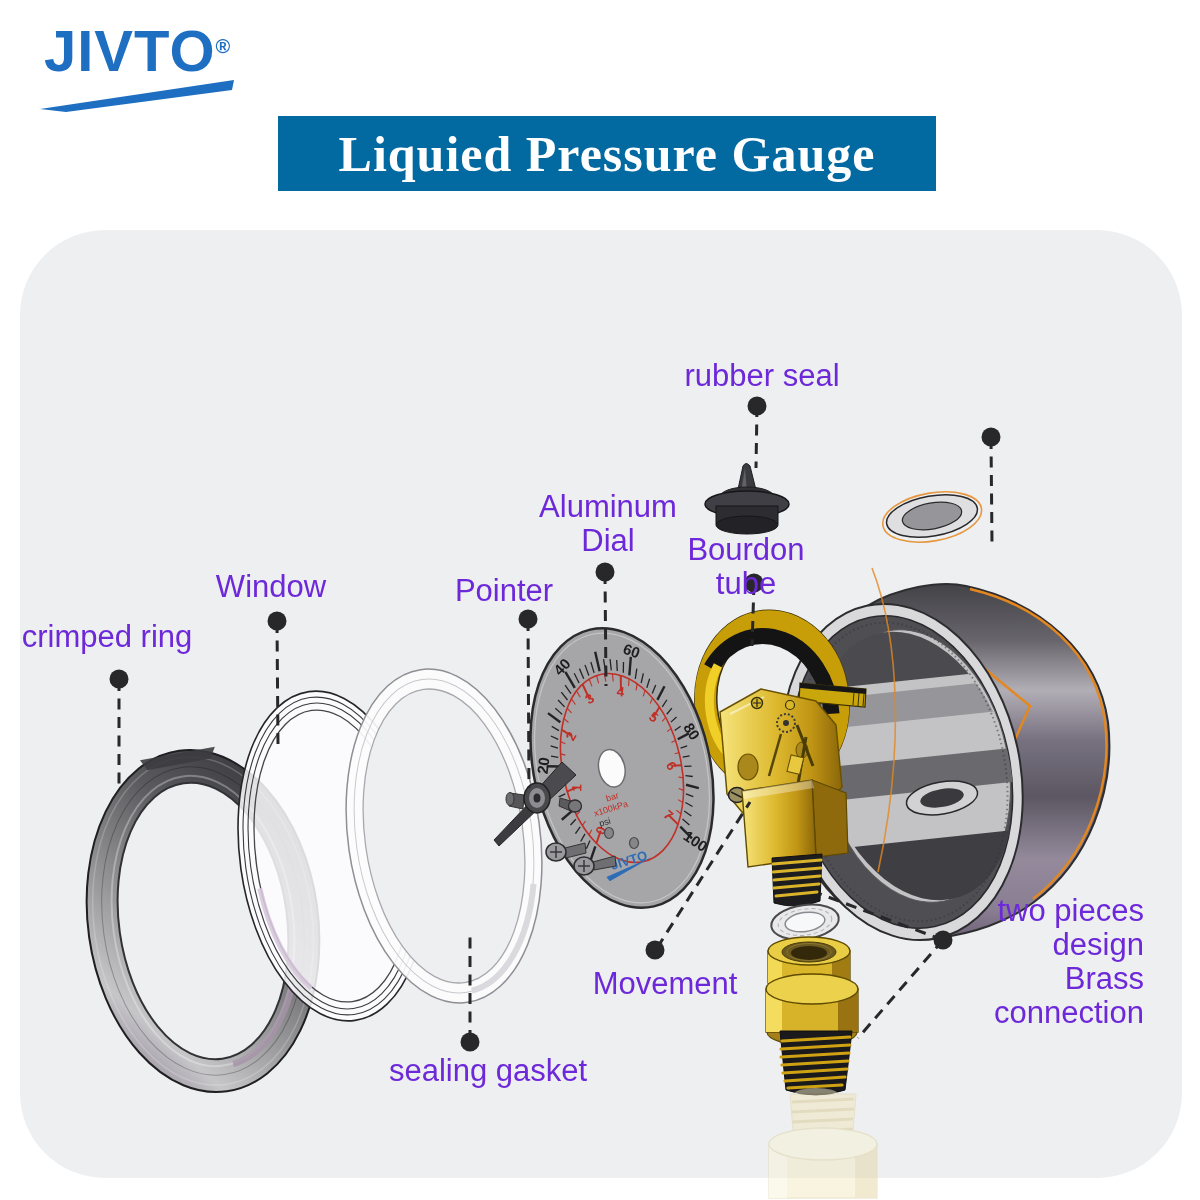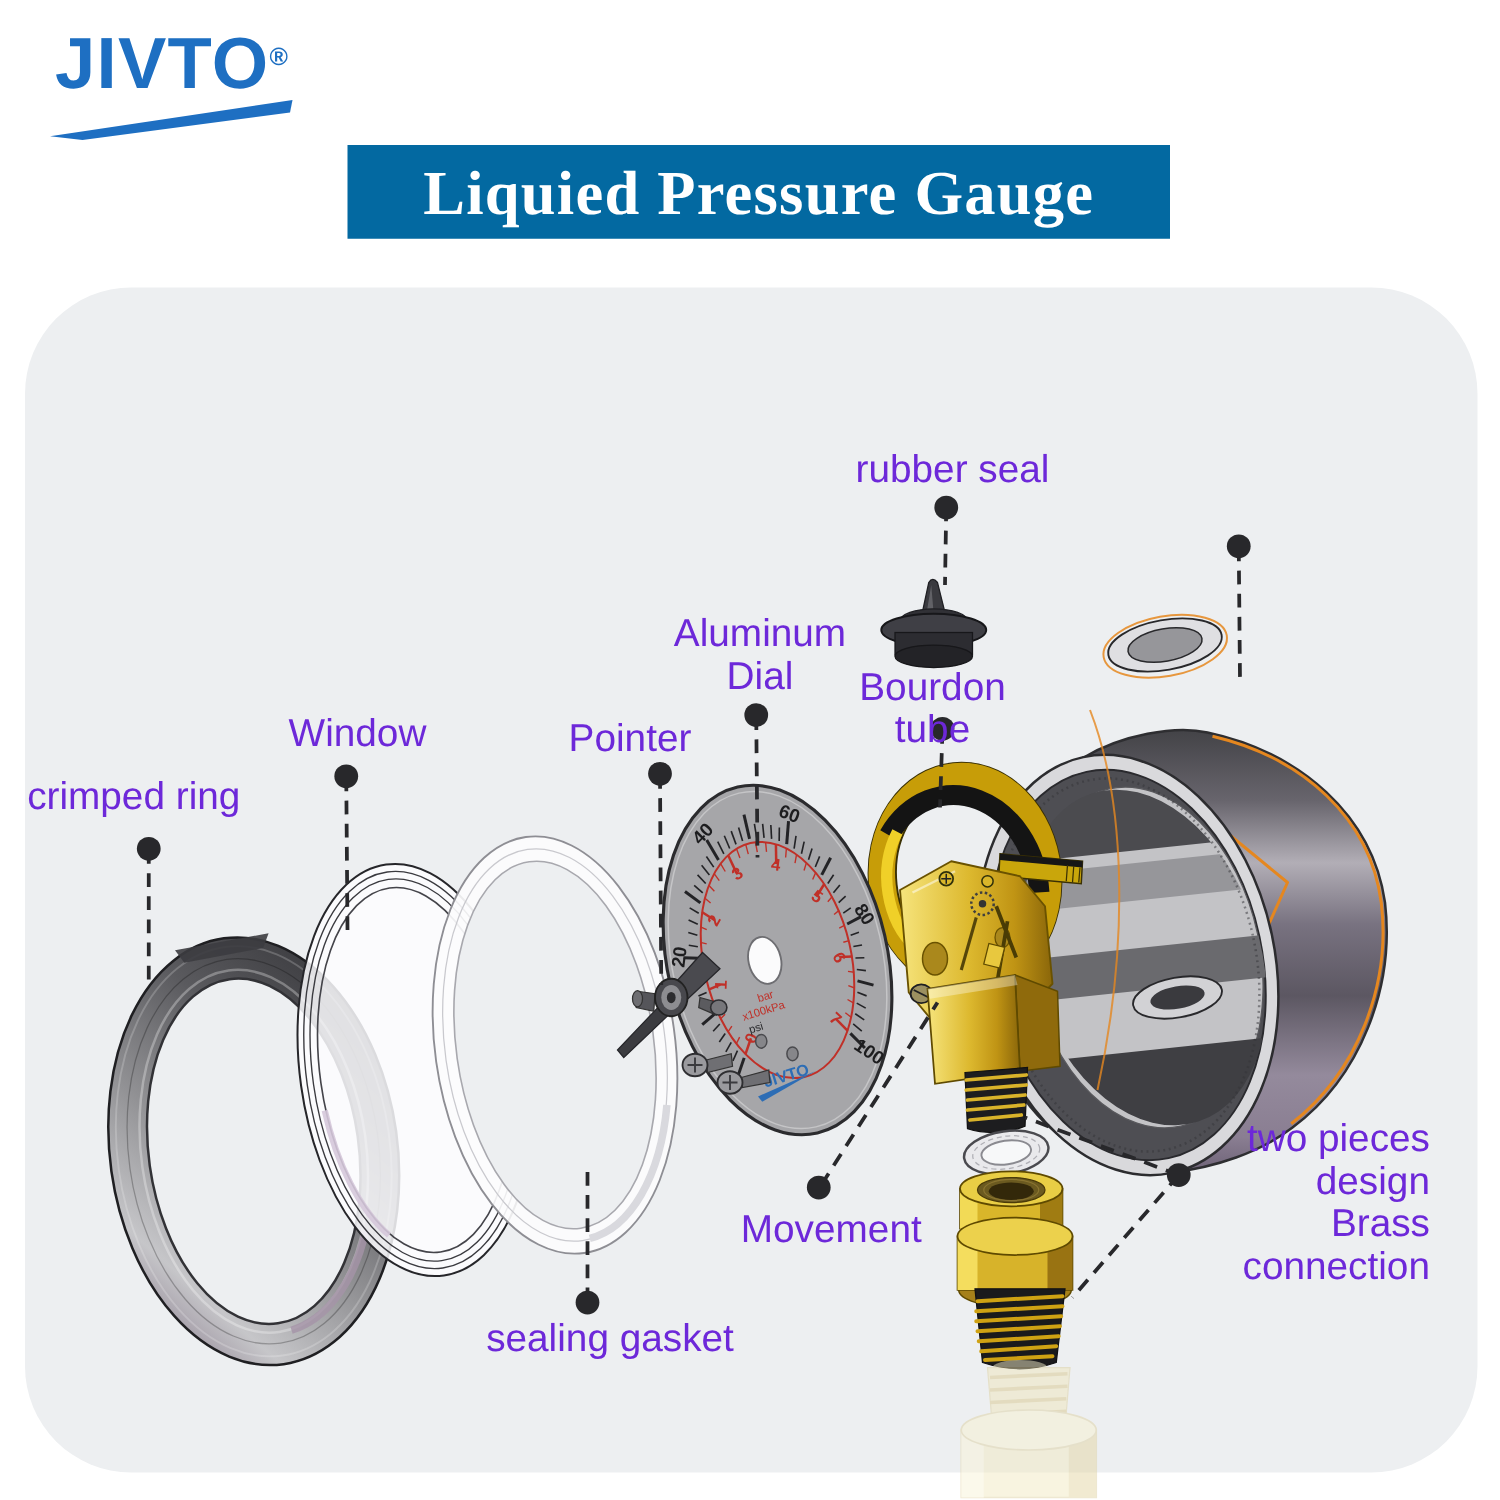--- a/index.html
+++ b/index.html
@@ -378,21 +378,21 @@
       <circle cx="943" cy="940" r="9.5"></circle>
     </g>
   </svg>
 
   <div class="lbl" style="left:762px;top:376px;">rubber seal</div>
   <div class="lbl" style="left:608px;top:524px;">Aluminum
 Dial</div>
   <div class="lbl" style="left:746px;top:557px;font-size:31px;margin-top:10px;">Bourdon
 tube</div>
   <div class="lbl" style="left:504px;top:591px;">Pointer</div>
-  <div class="lbl" style="left:286px;top:587px;">Window</div>
+  <div class="lbl" style="left:271px;top:587px;">Window</div>
   <div class="lbl" style="left:107px;top:637px;">crimped ring</div>
   <div class="lbl" style="left:665px;top:984px;">Movement</div>
   <div class="lbl" style="left:488px;top:1071px;text-align:right;">sealing gasket</div>
   <div class="lbl" style="left:1069px;top:962px;text-align:right;">two pieces
 design Brass
 connection</div>
 
 </div>
 
 </body></html>

